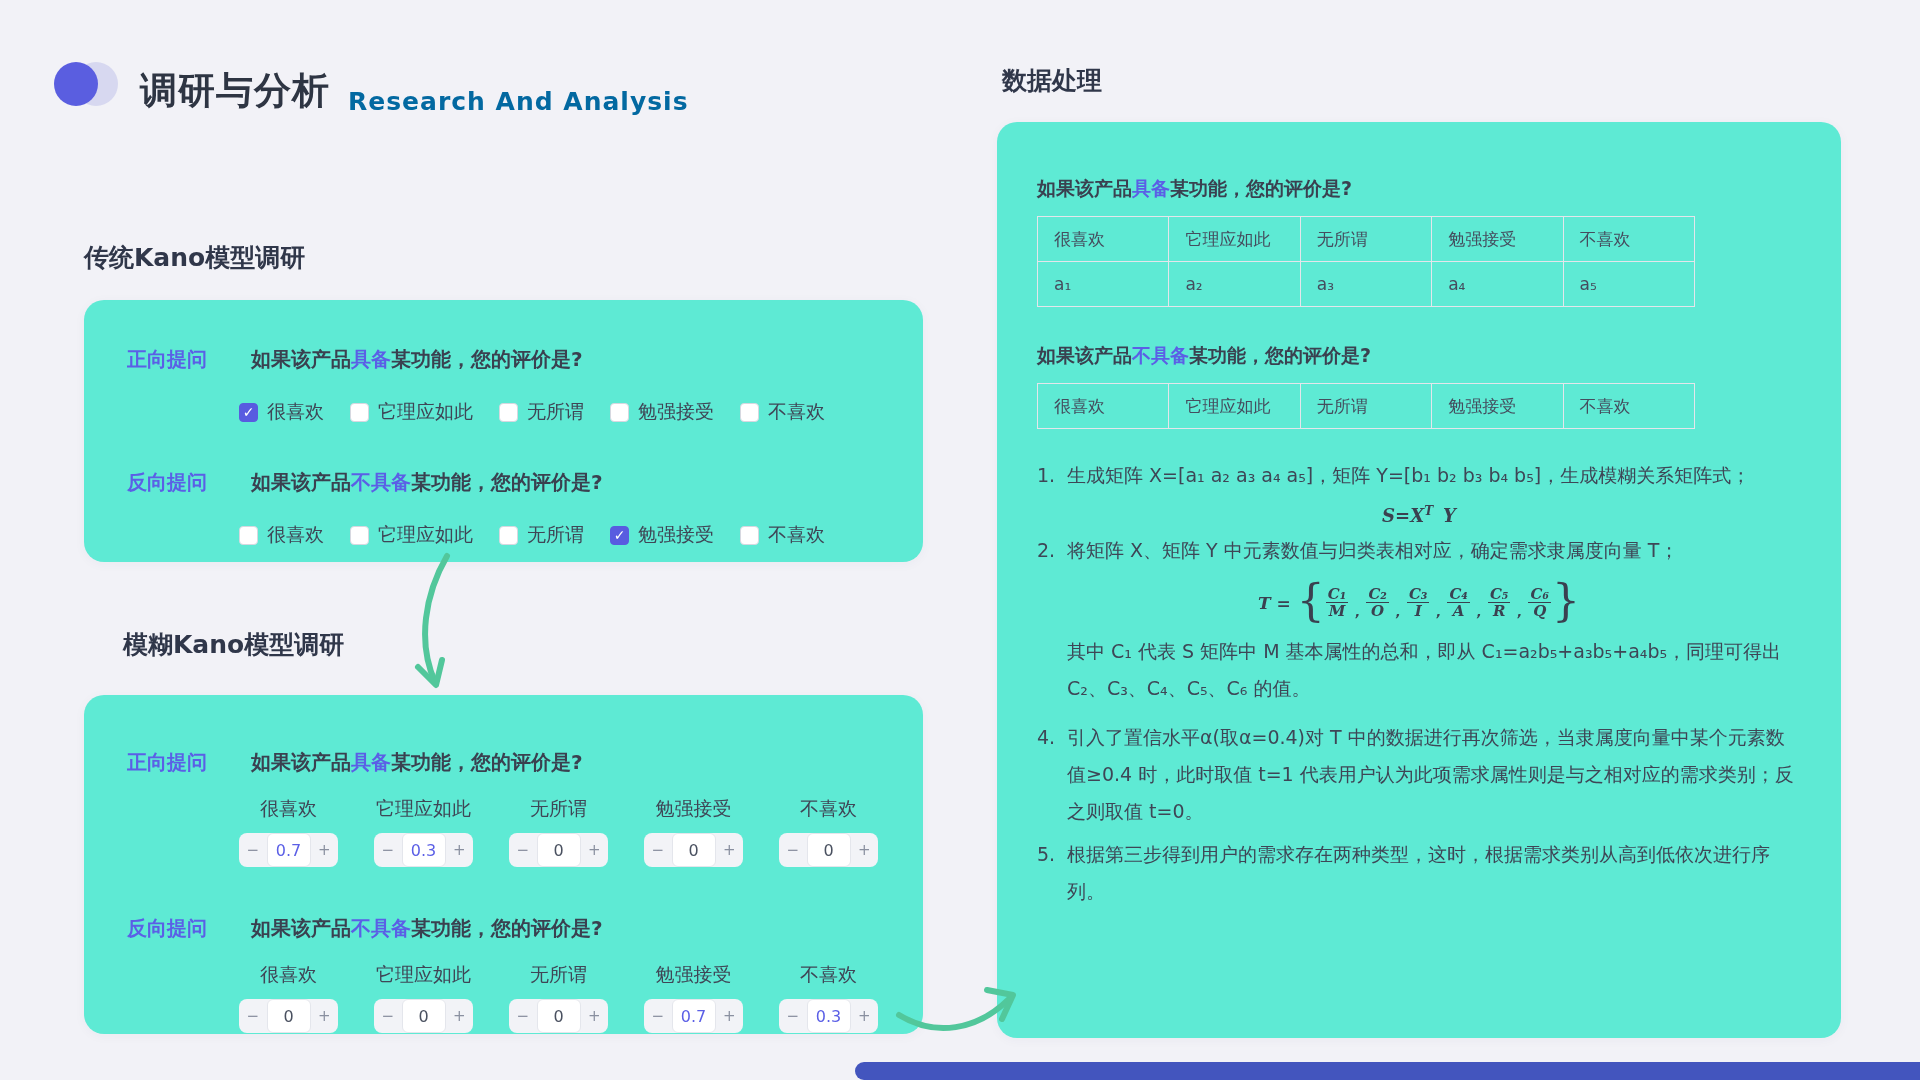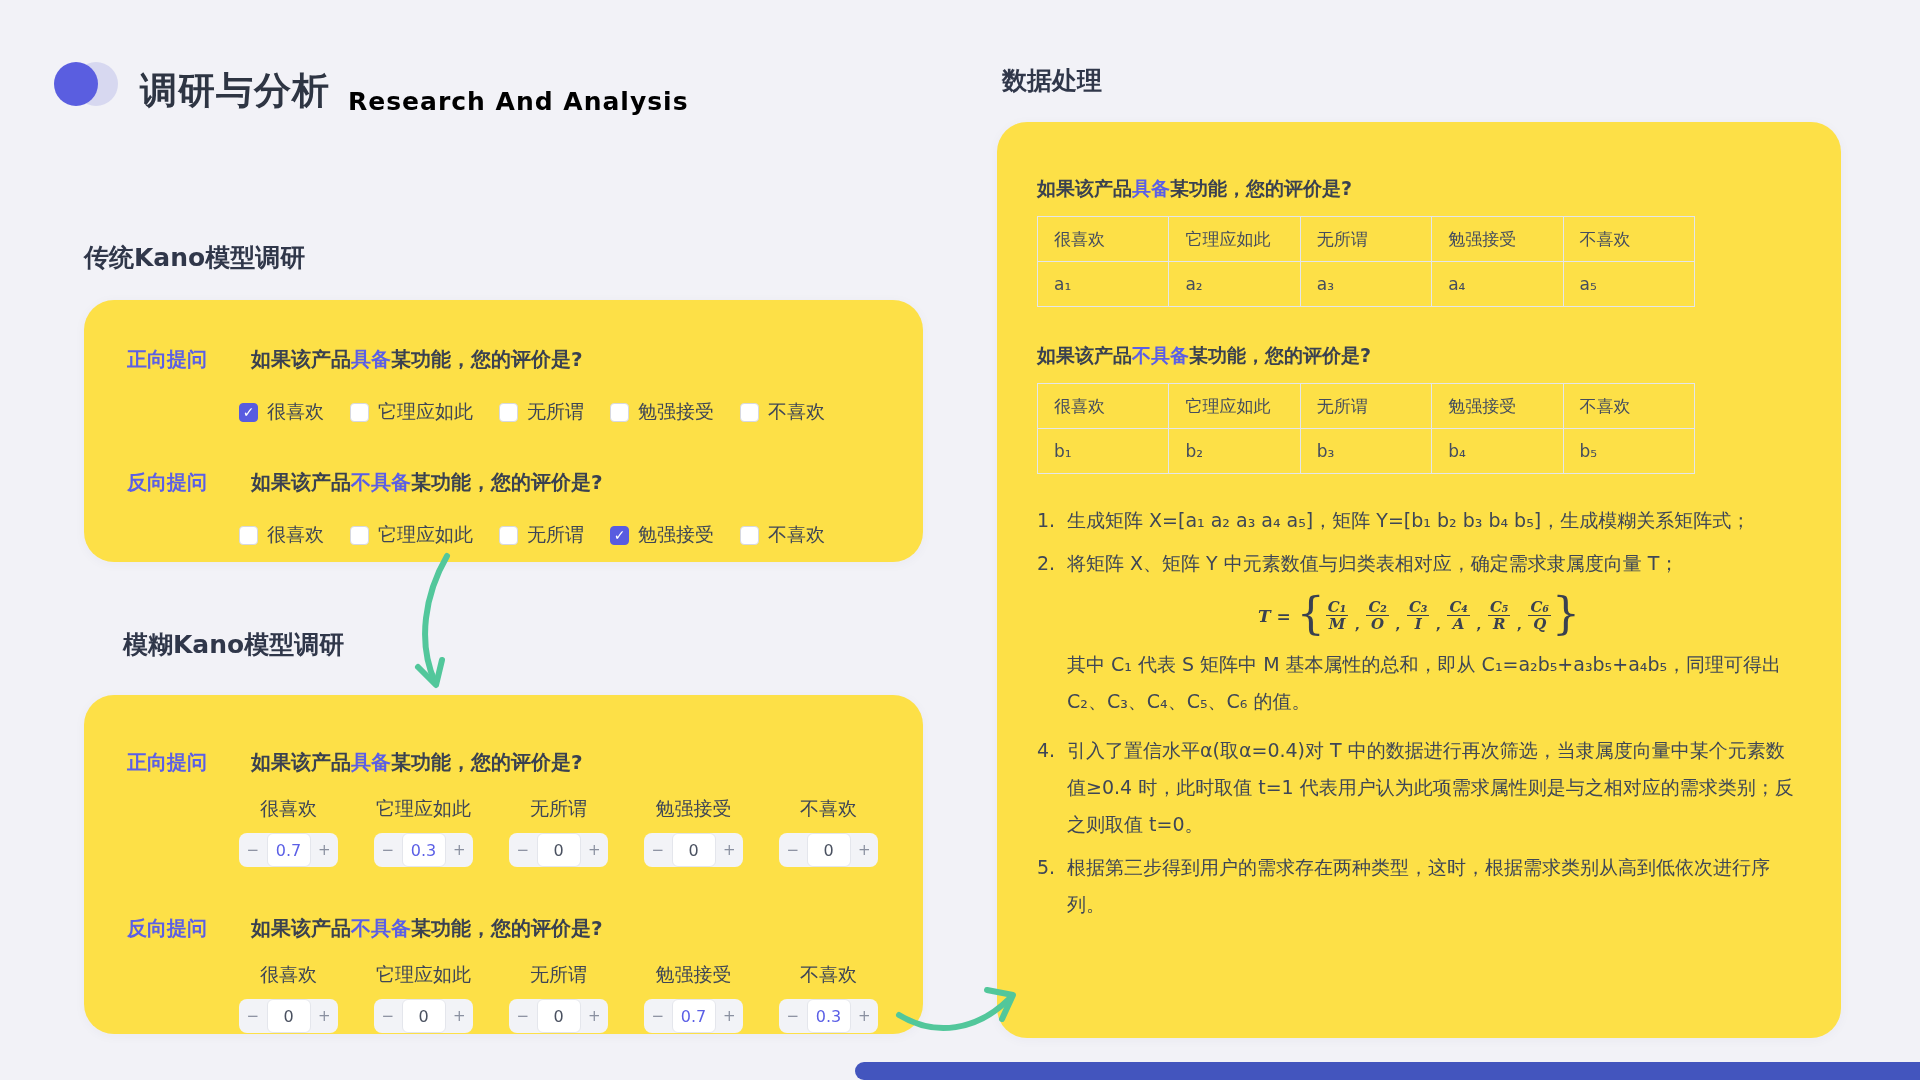--- a/index.html
+++ b/index.html
@@ -6,27 +6,27 @@
   html,body { background:#e9e9ef; }
   body { font-family:"DejaVu Sans","Liberation Sans",sans-serif; }
   #canvas { position:relative; width:1920px; height:1080px; background:#F2F2F7; overflow:hidden; }
 
   
   .logo { position:absolute; left:54px; top:62px; width:64px; height:44px; }
   .logo .c2 { position:absolute; left:20px; top:0; width:44px; height:44px; border-radius:50%; background:#D7D8F0; }
   .logo .c1 { position:absolute; left:0; top:0; width:44px; height:44px; border-radius:50%; background:#5A5EE0; }
   .header-row { position:absolute; left:140px; top:66px; display:flex; align-items:flex-end; gap:18px; }
   .app-title { font-size:37px; font-weight:800; color:#2E3543; letter-spacing:1px; }
-  .app-subtitle { font-size:25px; font-weight:600; color:#000000; letter-spacing:1px; }
+  .app-subtitle { font-size:25px; font-weight:600; color:#0369a1; letter-spacing:1px; }
 
   
   .sec-title { position:absolute; font-size:25px; font-weight:800; color:#30374A; }
 
   
-  .card { position:absolute; background:#fde047; border-radius:30px; box-shadow:0 2px 12px rgba(60,60,100,0.04); }
+  .card { position:absolute; background:#5eead4; border-radius:20px; box-shadow:0 2px 12px rgba(60,60,100,0.04); }
   #card-trad { left:84px; top:300px; width:839px; height:262px; padding:46px 0 0 43px; }
   #card-fuzzy { left:84px; top:695px; width:839px; height:339px; padding:54px 0 0 43px; }
   #card-data { left:997px; top:122px; width:844px; height:916px; padding:54px 40px 0 40px; }
 
   
   .qrow { display:flex; align-items:baseline;gap:12px; }
   .qlabel { width:112px; flex-shrink:0; font-size:20px; font-weight:700; color:#5B5FE6; }
   .qtext { font-size:20px; font-weight:700; color:#3A4150; }
   .hl { color:#5B5FE6; }
 
@@ -277,36 +277,30 @@
     <div class="dq dq2"><span>如果该产品</span><span class="hl">不具备</span><span>某功能，您的评价是?</span></div>
     <table class="dtable">
       <tbody>
           <tr>
         <th>很喜欢</th>
         <th>它理应如此</th>
         <th>无所谓</th>
         <th>勉强接受</th>
         <th>不喜欢</th>
       </tr>
-      <tr>
-        <td>b₁</td>
-        <td>b₂</td>
-        <td>b₃</td>
-        <td>b₄</td>
-        <td>b₅</td>
-      </tr>
     </tbody>
       </table>
 
     <div class="steps">
       <div class="step">
           <span class="num">1.</span>
           <span class="stext">生成矩阵 X=[a₁ a₂ a₃ a₄ a₅]，矩阵 Y=[b₁ b₂ b₃ b₄ b₅]，生成模糊关系矩阵式；</span>
         </div>
 
+      <div class="formula1"><span>S=X</span><sup>T</sup><span class="rhs">Y</span></div>
 
       <div class="step mt6">
           <span class="num">2.</span>
           <span class="stext">将矩阵 X、矩阵 Y 中元素数值与归类表相对应，确定需求隶属度向量 T；</span>
         </div>
 
       <div class="formula2">
         <span class="lhs">T =</span>
         <span class="brace">{</span>
         <span class="frac">

